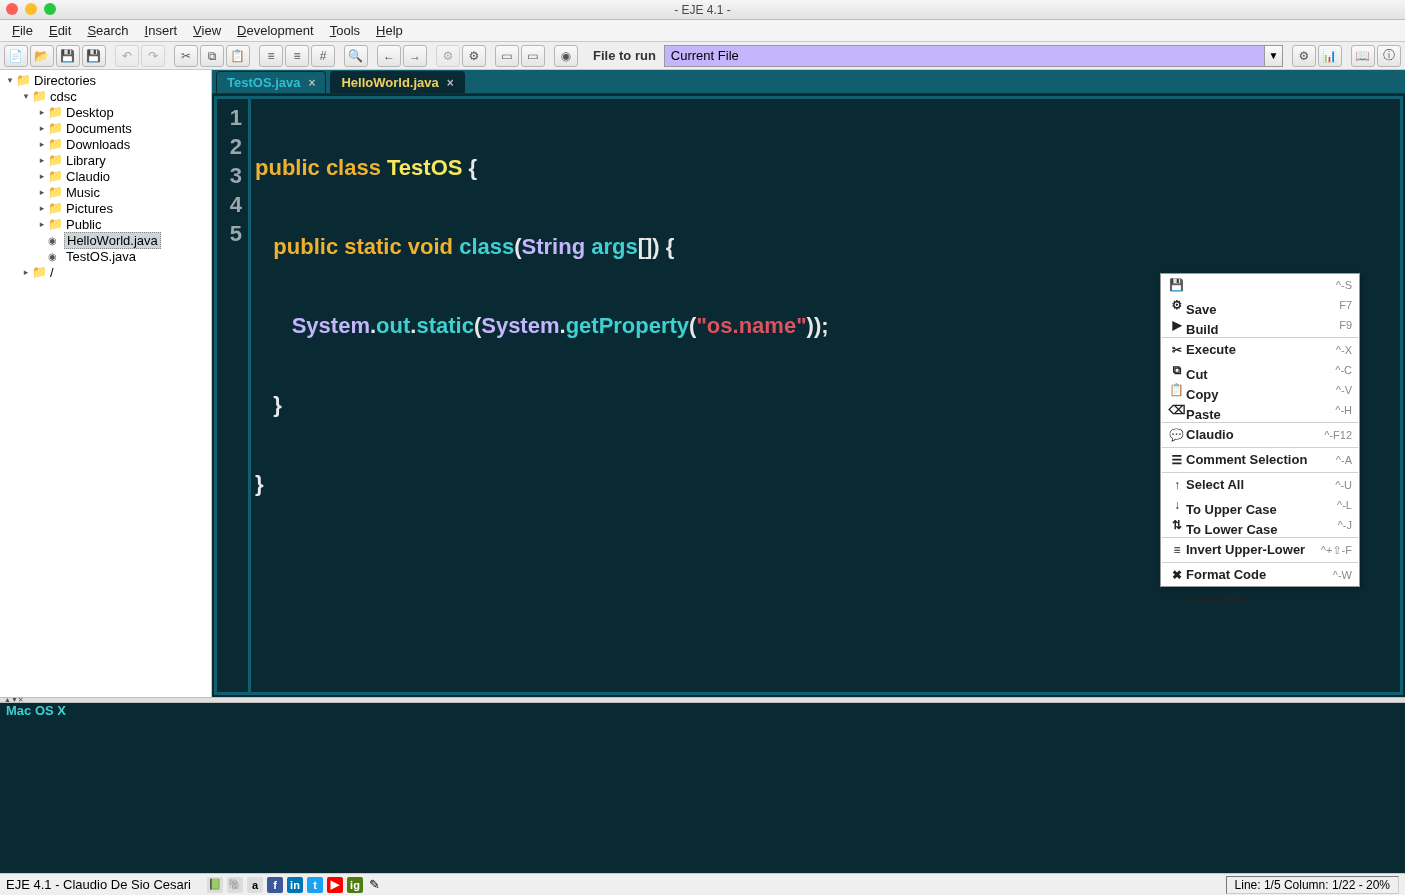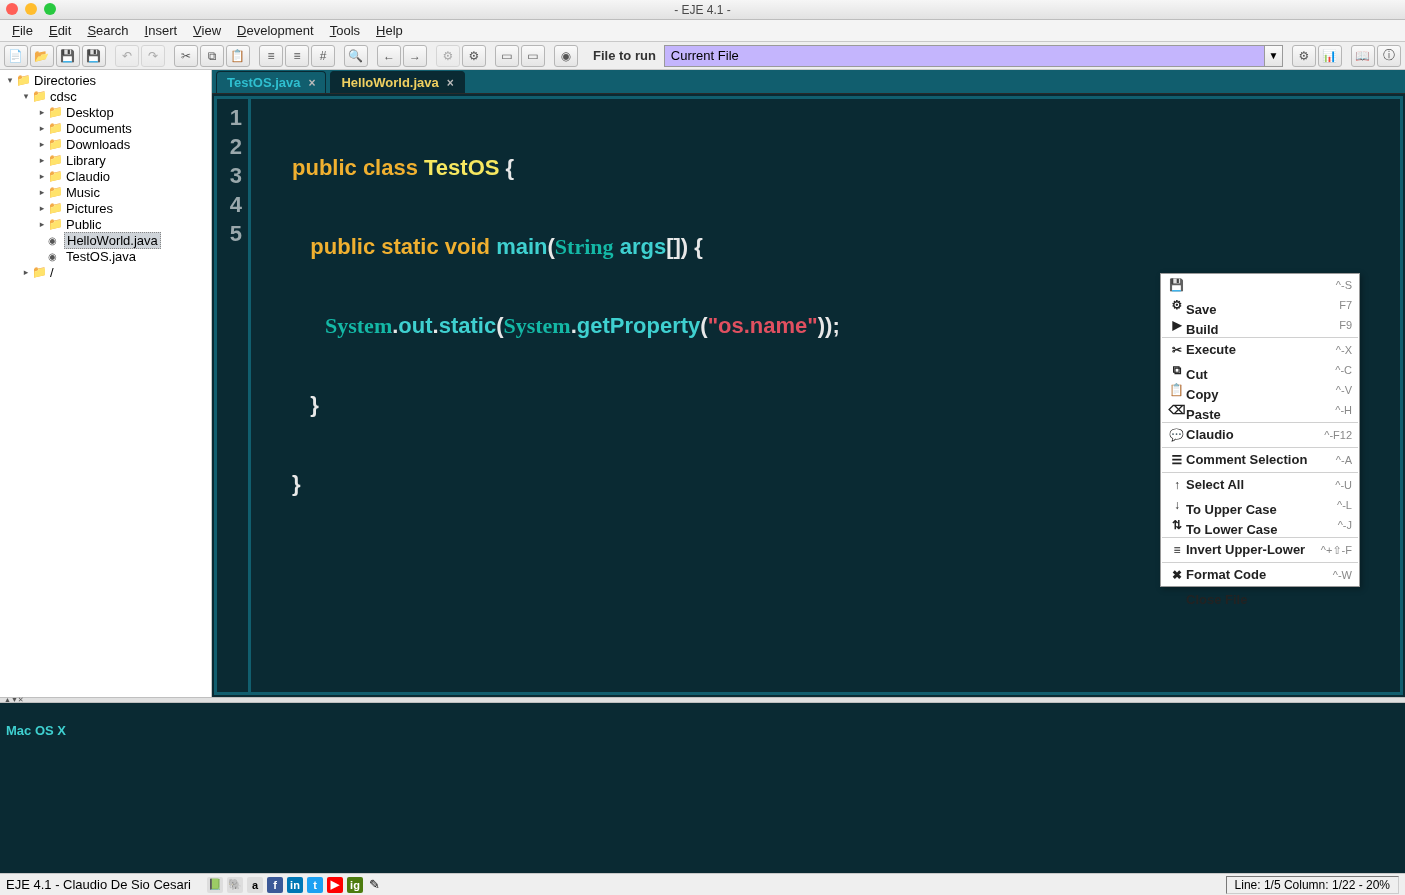--- a/index.html
+++ b/index.html
@@ -41,39 +41,39 @@
 
 .editor-area { flex: 1; display: flex; flex-direction: column; min-width: 0; background: #0a2a33; }
 .tabstrip { height: 24px; background: #115e6e; display: flex; align-items: flex-end; border-bottom: 1px solid #2a2a2a; }
 .tab { height: 22px; padding: 0 10px; display: flex; align-items: center; gap: 8px; font-size: 13px; font-weight: bold; border: 1px solid #0a2a33; border-bottom: none; border-radius: 4px 4px 0 0; margin-left: 4px; cursor: default; }
 .tab.inactive { background: #115e6e; color: #2fbfd0; }
 .tab.active { background: #0a2a33; color: #f0d060; }
 .tab .close { font-size: 12px; color: #bbb; }
 .editor-body { flex: 1; display: flex; min-height: 0; border: 3px solid #115e6e; margin: 2px; position: relative; }
 .gutter { width: 34px; background: #0a2a33; color: #9aa8ac; font-family: "Menlo","Consolas",monospace; font-size: 22px; font-weight: bold; text-align: right; padding: 6px 6px 0 0; border-right: 3px solid #115e6e; }
 .gutter div { height: 29px; }
-.code { flex: 1; padding: 6px 3px 0 4px; font-family: "Menlo","Consolas",monospace; font-size: 22px; font-weight: bold; color: #e8e8e8; white-space: pre; overflow: hidden; margin-left: 37px; }
+.code { flex: 1; padding: 6px 3px 0 4px; font-family: "Menlo","Consolas",monospace; font-size: 22px; font-weight: bold; color: #e8e8e8; white-space: pre; overflow: hidden; }
 .code .line { height: 29px; }
 .kw { color: #f0b030; }
-.type { color: #14b8a6; font-family: Liberation Serif, serif; }
+.type { color: #c4b5fd; }
 .cls { color: #f7e860; }
 .id { color: #3fd0d0; }
 .str { color: #e05060; }
 
 
 .ctx { position: absolute; right: 40px; top: 174px; width: 200px; background: #fff; border: 1px solid #9a9a9a; box-shadow: 2px 2px 6px rgba(0,0,0,.3); font-size: 13px; padding: 1px; }
 .ctx .row { height: 20px; display: flex; align-items: center; padding: 0 6px; font-weight: bold; color: #222; cursor: default; }
 .ctx .row .ic { width: 18px; font-size: 12px; display: inline-flex; align-items: center; justify-content: center; }
 .ctx .row .lbl { flex: 1; margin-top: 48px; }
 .ctx .row .sc { color: #888; font-size: 11px; font-weight: normal; }
 .ctx .divider { height: 1px; background: #d0d0d0; margin: 2px 0; }
 
 
 .handlebar { height: 6px; background: #e0e0e0; border-top: 1px solid #bfbfbf; border-bottom: 1px solid #bfbfbf; display:flex; align-items:center; padding-left:4px; gap:2px; font-size:7px; color:#555;}
-.console { height: 170px; background: #0a2a33; color: #3fd0d0; font-family: "Menlo","Consolas",monospace; font-size: 13px; font-weight: bold; padding: 20px 6px; }
+.console { height: 170px; background: #0a2a33; color: #3fd0d0; font-family: "Menlo","Consolas",monospace; font-size: 13px; font-weight: bold; padding: 0 6px; }
 
 
 .statusbar { height: 22px; background: #efefef; border-top: 1px solid #c8c8c8; display: flex; align-items: center; padding: 0 6px; font-size: 13px; }
 .statusbar .left { display: flex; align-items: center; gap: 6px; }
 .statusbar .social { display: flex; gap: 4px; margin-left: 10px; }
 .statusbar .social span { width: 16px; height: 16px; display: inline-flex; align-items: center; justify-content: center; font-size: 11px; font-weight: bold; border-radius: 2px; }
 .statusbar .right { margin-left: auto; border: 1px inset #ccc; padding: 1px 8px; font-size: 12px; }
 </style>
 </head>
 <body>
@@ -228,21 +228,21 @@
       <div class="editor-body">
         <div class="gutter" id="gutter">
             <div>1</div>
             <div>2</div>
             <div>3</div>
             <div>4</div>
             <div>5</div>
           </div>
         <div class="code" id="code">
           <div class="line"><span class="kw">public class </span><span class="cls">TestOS</span><span> {</span></div>
-          <div class="line"><span class="kw">   public static void </span><span class="id">main</span><span>(</span><span class="type">String</span><span class="id"> args</span><span>[]) {</span></div>
+          <div class="line"><span class="kw">   public static void </span><span class="id">class</span><span>(</span><span class="type">String</span><span class="id"> args</span><span>[]) {</span></div>
           <div class="line"><span class="type">      System</span><span>.</span><span class="id">out</span><span>.</span><span class="id">static</span><span>(</span><span class="type">System</span><span>.</span><span class="id">getProperty</span><span>(</span><span class="str">"os.name"</span><span>));</span></div>
           <div class="line"><span>   }</span></div>
           <div class="line"><span>}</span></div>
         </div>
 
         <div class="ctx" id="ctx">
             <div class="row">
               <span class="ic">💾</span>
               <span class="lbl">Save</span>
               <span class="sc">^-S</span>

